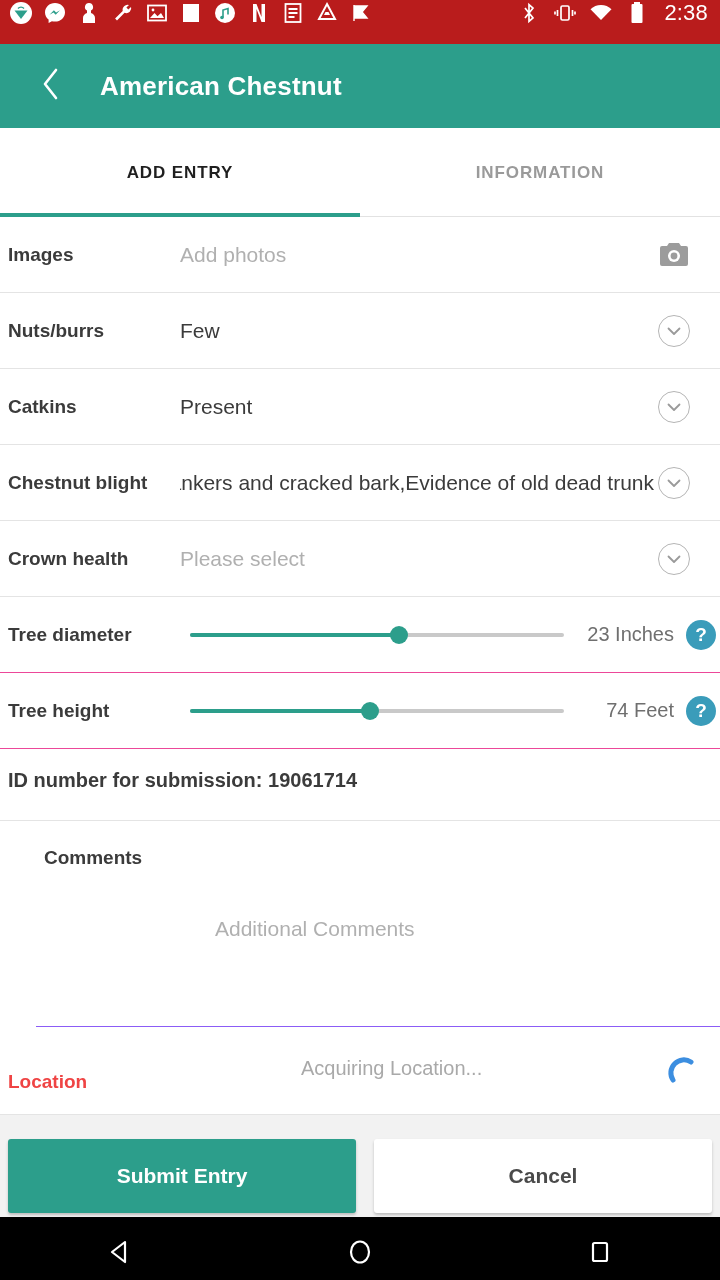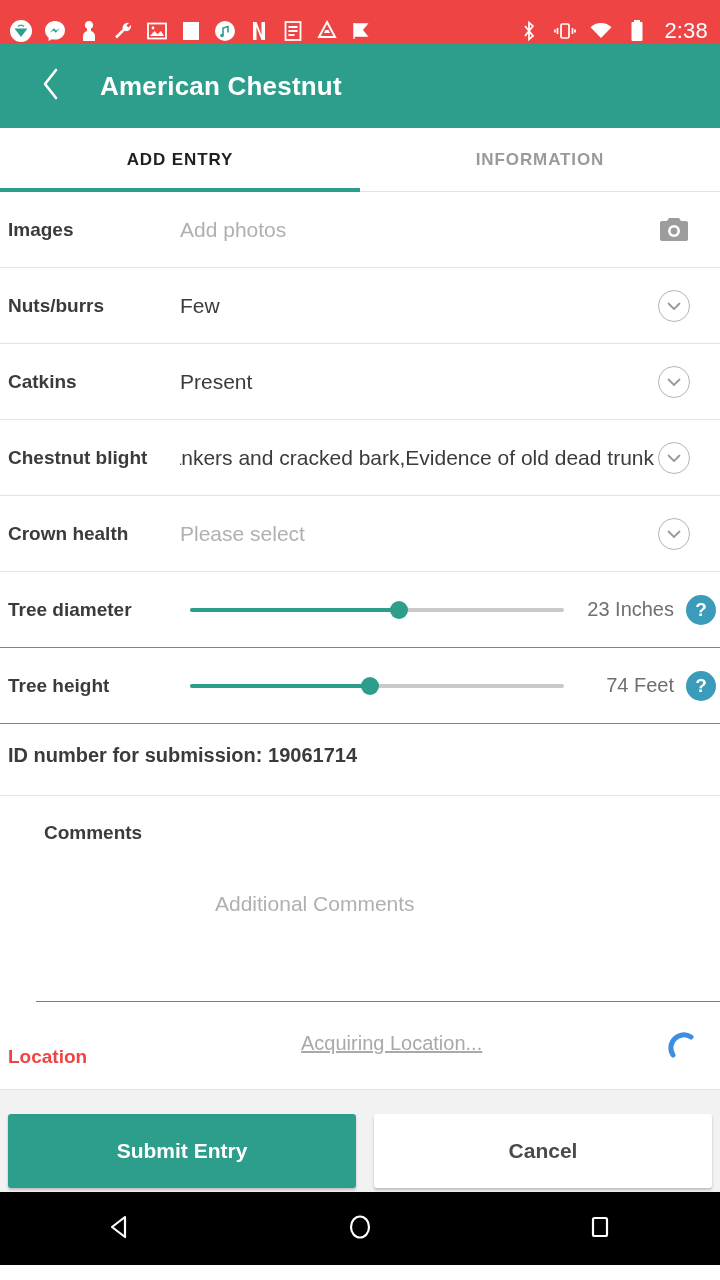--- a/index.html
+++ b/index.html
@@ -6,22 +6,22 @@
   html, body {
     width:720px; height:1280px;
     background:#ffffff;
     font-family:"Liberation Sans", sans-serif;
     overflow:hidden;
   }
   .screen { position:relative; width:720px; height:1280px; background:#fff; }
 
   
   .statusbar {
-    height:44px; background:#ef4444;
-    display:flex; align-items:flex-end;
+    height:44px; background:#b91c1c;
+    display:flex; align-items:flex-start;
     padding:0 12px 0 8px;
     color:#ffffff;
   }
   .sb-left { display:flex; align-items:center; gap:8px; flex:1; }
   .sb-right { display:flex; align-items:center; gap:10px; }
   .sb-icon { width:26px; height:26px; display:flex; align-items:center; justify-content:center; }
   .sb-icon svg { display:block; }
   .sb-time { font-size:22px; font-weight:400; letter-spacing:.2px; margin-left:4px; }
 
   
@@ -34,21 +34,21 @@
     width:34px; height:44px;
     display:flex; align-items:center; justify-content:center;
     cursor:pointer;
   }
   .appbar-title {
     color:#ffffff; font-size:26px; font-weight:bold;
     margin-left:32px; letter-spacing:.2px;
   }
 
   
-  .tabs { height:64px; background:#ffffff; display:flex; position:relative; }
+  .tabs { height:89px; background:#ffffff; display:flex; position:relative; }
   .tab {
     flex:1; display:flex; align-items:center; justify-content:center;
     font-size:17px; font-weight:bold; letter-spacing:.9px;
     color:#9a9a9a; cursor:pointer; user-select:none;
   }
   .tab.active { color:#1f1f1f; }
   .tab-underline {
     position:absolute; left:0; bottom:0;
     width:360px; height:4px; background:#2c9e8b;
   }
@@ -148,21 +148,21 @@
   .location-row {
     height:88px; position:relative;
     border-bottom:1px solid #e4e4e4;
   }
   .location-label {
     position:absolute; left:8px; top:44px;
     font-size:19px; font-weight:bold; color:#ef4444;
   }
   .location-status {
     position:absolute; left:301px; top:30px;
-    font-size:20px; color:#a9a9a9;text-decoration:underline;
+    font-size:20px; color:#a9a9a9;
   }
   .location-spinner {
     position:absolute; right:22px; top:28px;
     width:32px; height:32px;
   }
 
   
   .footer-gap { height:22px; background:#f2f2f2; }
   .footer {
     height:80px; background:#f2f2f2;

